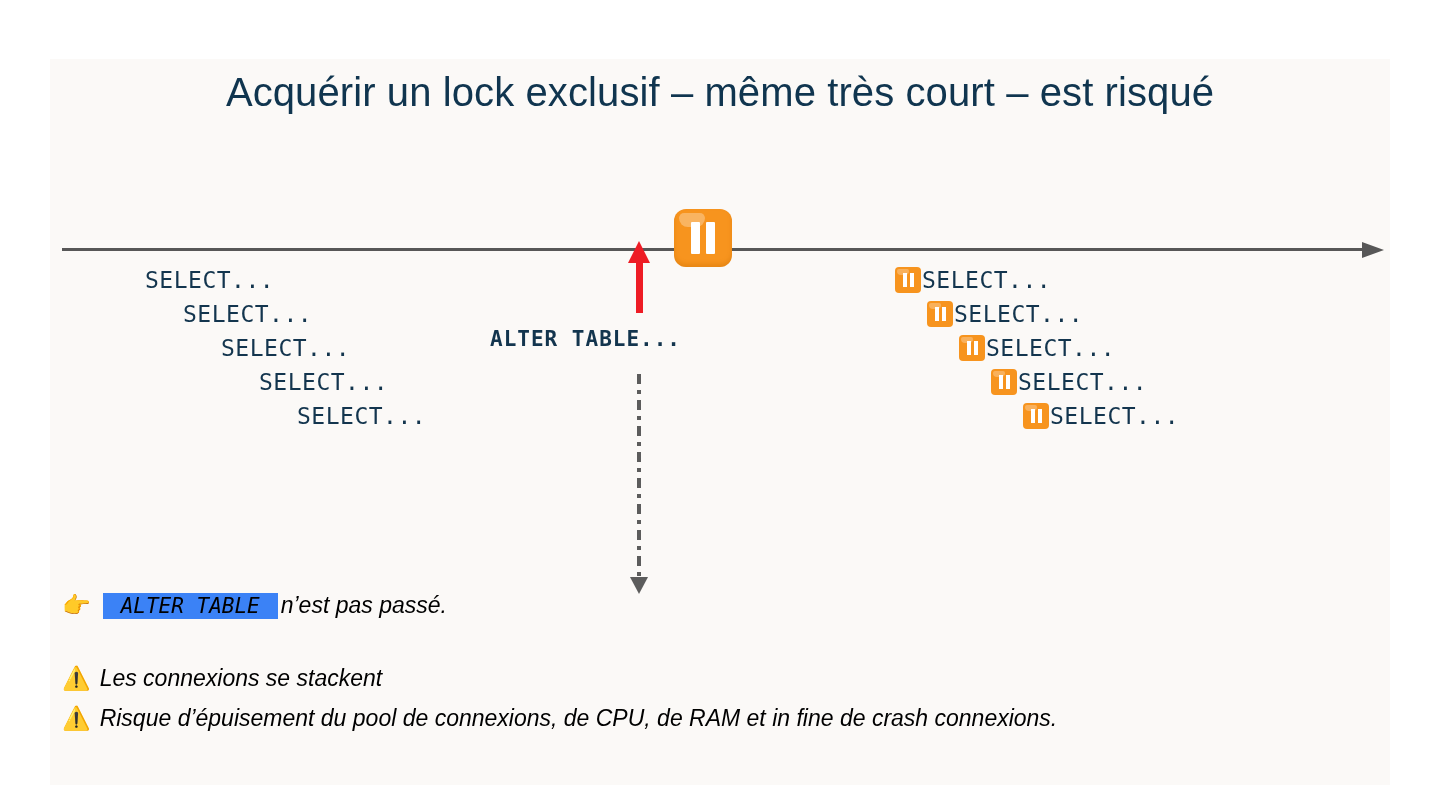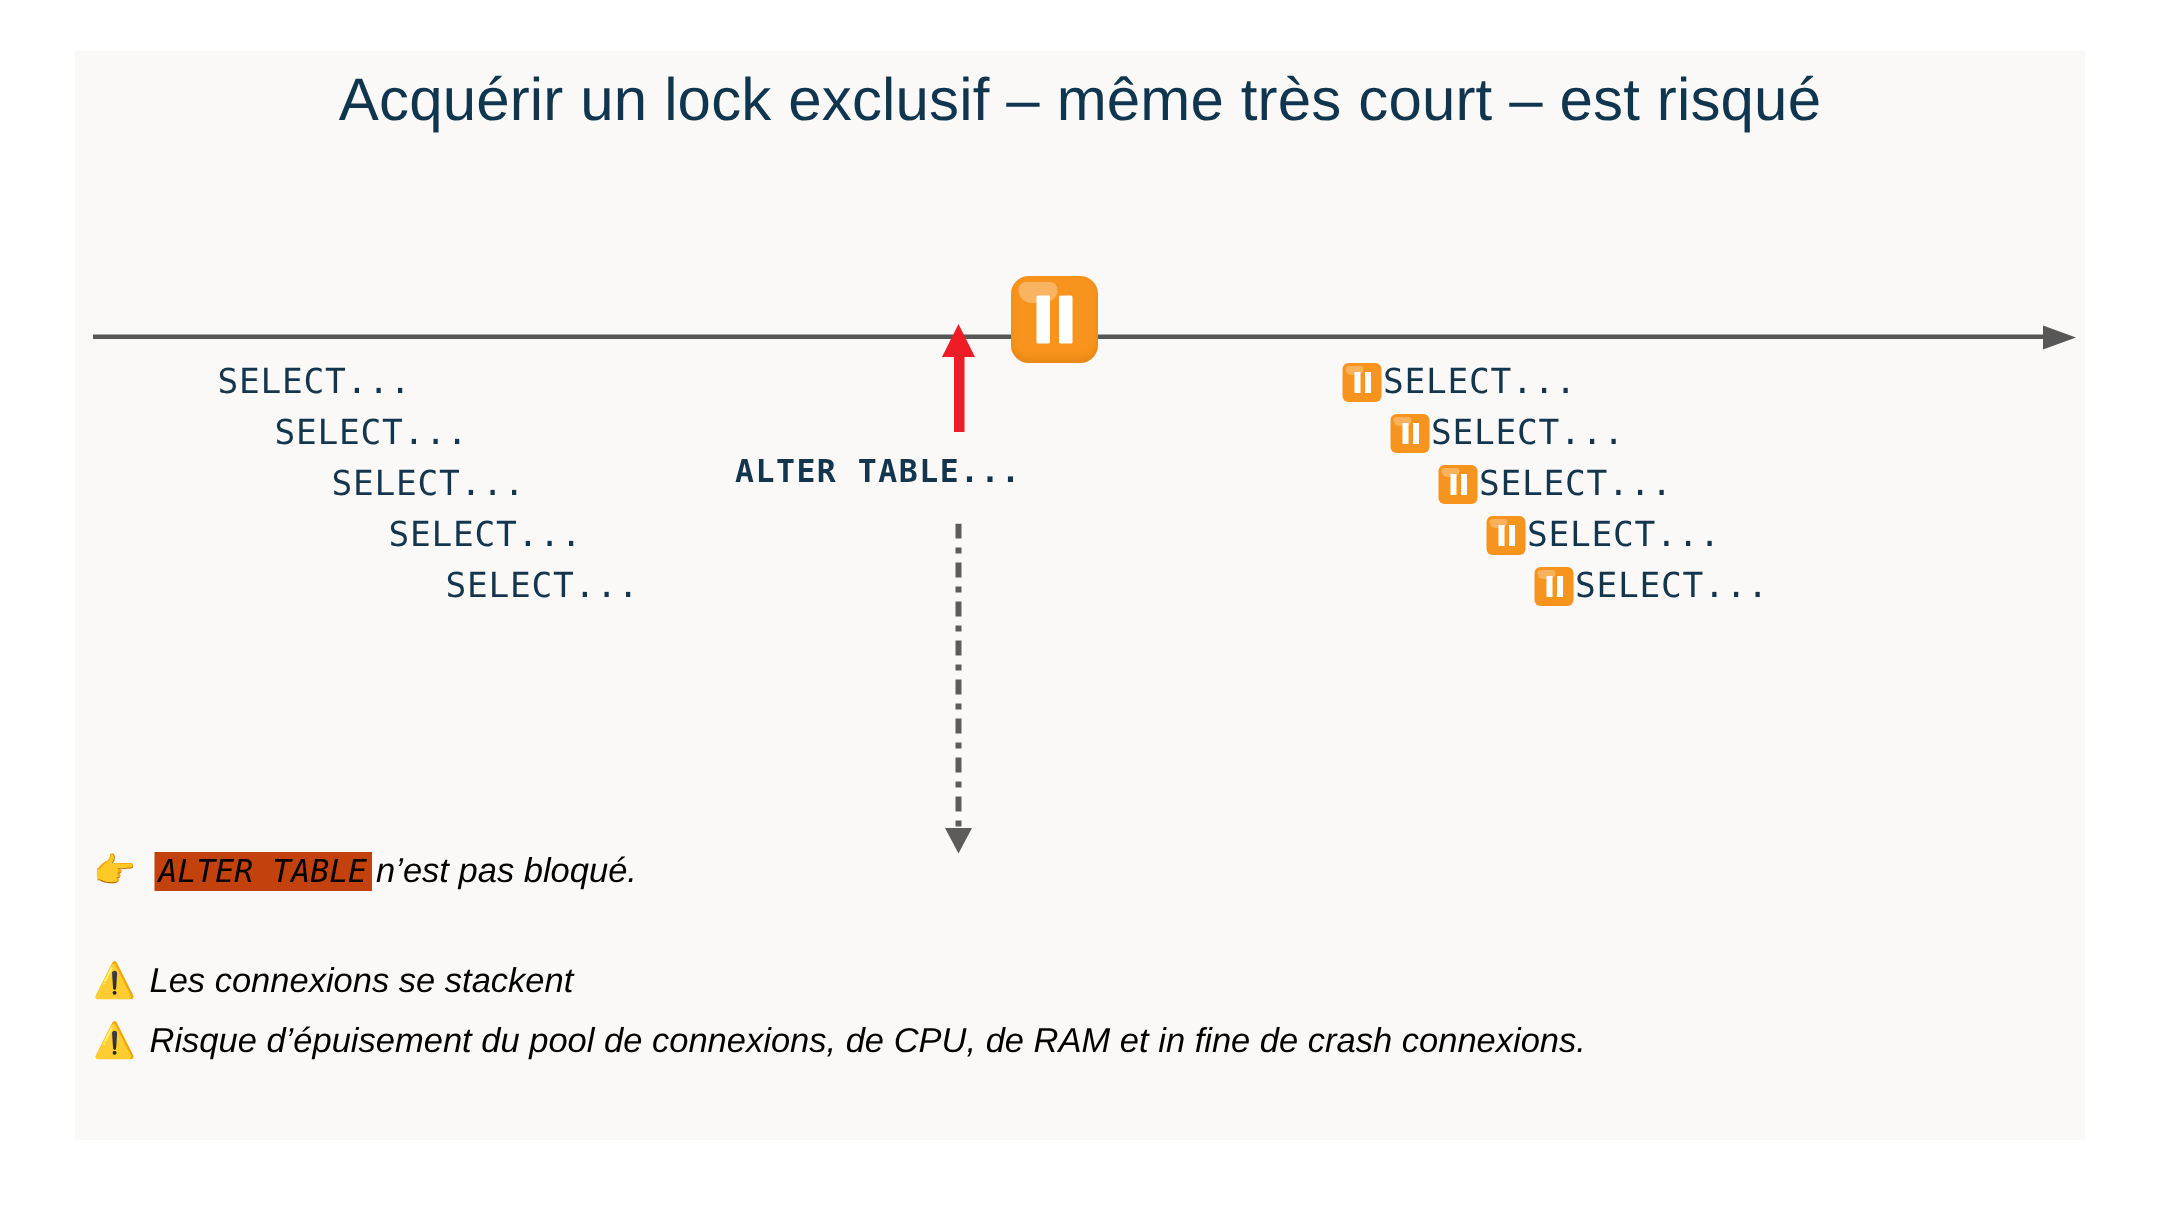--- a/index.html
+++ b/index.html
@@ -8,21 +8,21 @@
     background: #ffffff;
     width: 1440px;
     height: 810px;
     overflow: hidden;
     font-family: "Liberation Sans", sans-serif;
   }
 
   #slide {
     position: absolute;
     left: 50px;
-    top: 34px;
+    top: 59px;
     width: 1340px;
     height: 726px;
     background: #fbf9f7;
   }
 
   
   .slide-title {
     position: absolute;
     left: 120px;
     top: 8px;
@@ -233,23 +233,23 @@
     flex: 0 0 auto;
   }
   .note-1 { left: 12px; top: 533px; }
   .note-2 { left: 12px; top: 606px; }
   .note-3 { left: 12px; top: 646px; }
 
   .code-hl {
     font-family: "DejaVu Sans Mono", "Liberation Mono", monospace;
     font-style: italic;
     font-size: 21px;
-    background: #c2410c;
+    background: #3b82f6;
     color: #000000;
-    padding: 1px 3px;
+    padding: 1px 18px;
     margin: 0 3px;
   }
 </style>
 </head>
 <body>
 
 <div id="slide">
 
   <div class="slide-title">Acquérir un lock exclusif – même très court – est risqué</div>
 
@@ -335,21 +335,21 @@
           <i class="s1"></i>
           <i class="s2"></i>
         </span>
       <span>SELECT...</span>
     </div>
   </div>
 
   <div class="note note-1">
     <span class="emoji">👉</span>
     <span class="code-hl">ALTER  TABLE</span>
-    <span>n’est pas bloqué.</span>
+    <span>n’est pas passé.</span>
   </div>
 
   <div class="note note-2">
     <span class="emoji">⚠️</span>
     <span>Les connexions se stackent</span>
   </div>
 
   <div class="note note-3">
     <span class="emoji">⚠️</span>
     <span>Risque d’épuisement du pool de connexions, de CPU, de RAM et in fine de crash connexions.</span>

